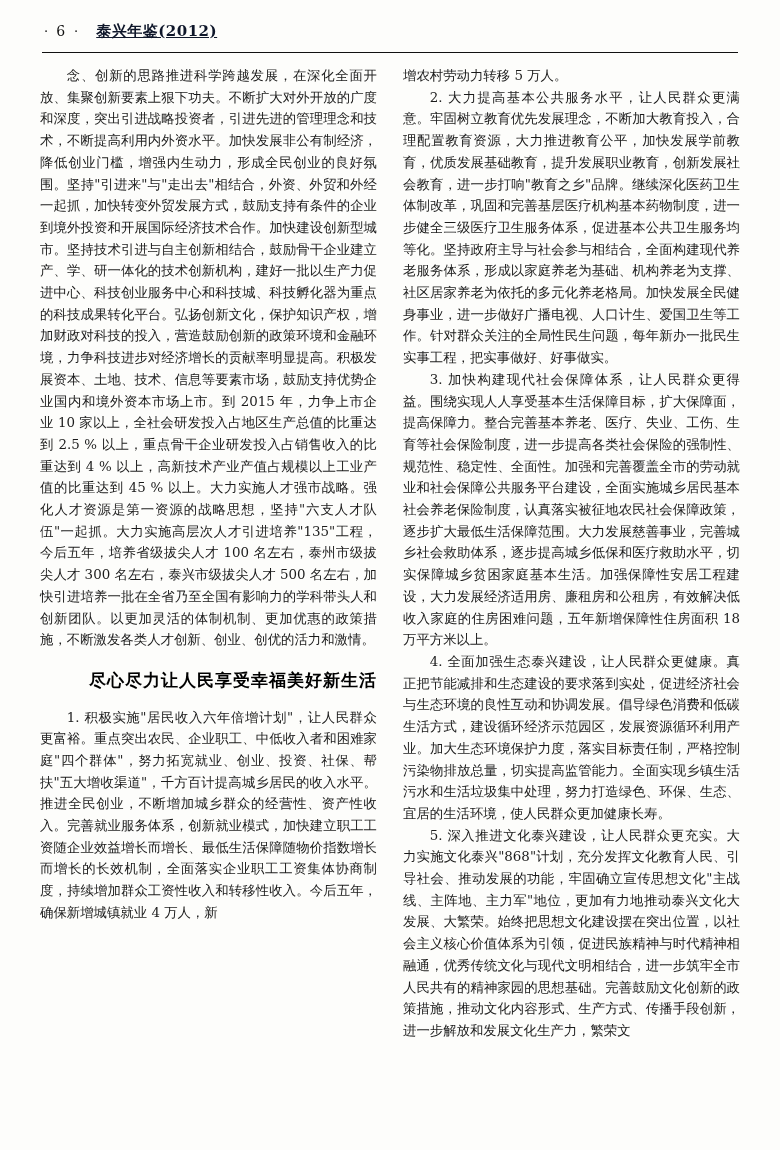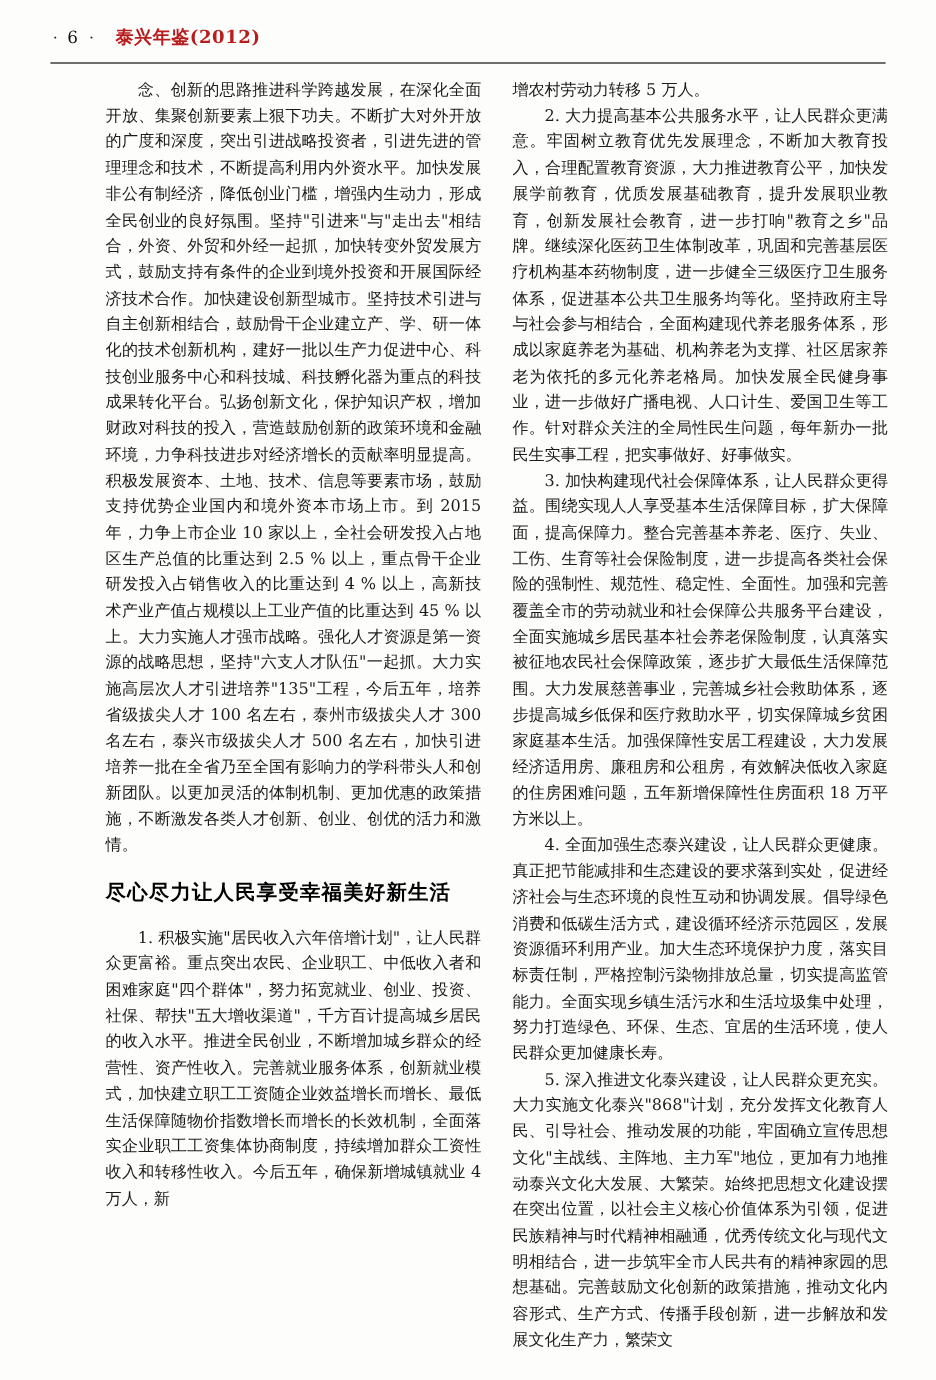--- a/index.html
+++ b/index.html
@@ -36,57 +36,57 @@
     line-height: 1;
   }
   .rh-page {
     font-size: 14px;
     color: #111;
     letter-spacing: 1px;
   }
   .rh-title {
     font-size: 15px;
     font-weight: bold;
-    color: #b91c1c;
+    color: #0f172a;
     margin-left: 10px;
     letter-spacing: 0.5px;
+    text-decoration: underline;
   }
   .rule {
     border-bottom: 1px solid #111;
     margin: 4px 2px 12px 2px;
   }
   
   .columns {
     display: flex;
     gap: 26px;
     height: 1056px;
-    margin-left: 48px;
   }
   .col {
     width: 337px;
     font-size: 13.4px;
     line-height: 1.62;
     text-align: justify;
     text-justify: inter-ideograph;
     color: #1b1b1b;
   }
   .col p {
     margin: 0 0 0 0;
   }
   .col p.indent {
     text-indent: 2em;
   }
   .section-title {
-    text-align: left;
+    text-align: right;
     font-size: 17px;
     font-weight: bold;
     letter-spacing: 1px;
     margin: 16px 0 12px 0;
     color: #000;
-    font-family: Liberation Mono, monospace;
+    font-family: Liberation Sans, sans-serif;
   }
 </style>
 </head>
 <body>
 
 <div class="page">
 
   <div class="running-head">
     <span class="rh-dot">·</span>
     <span class="rh-page">6</span>

